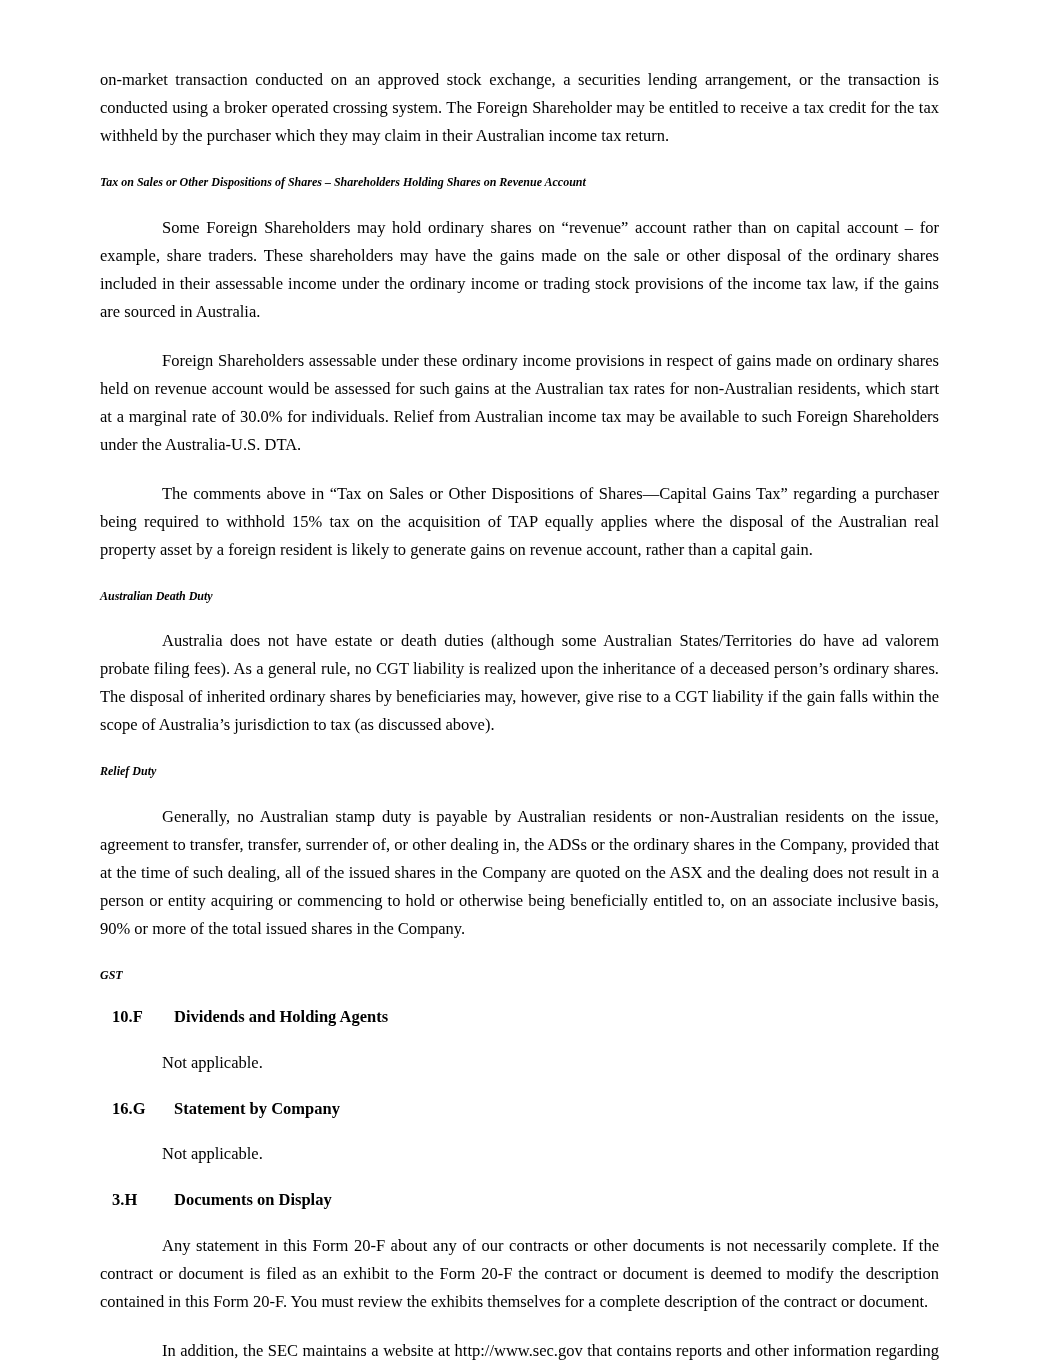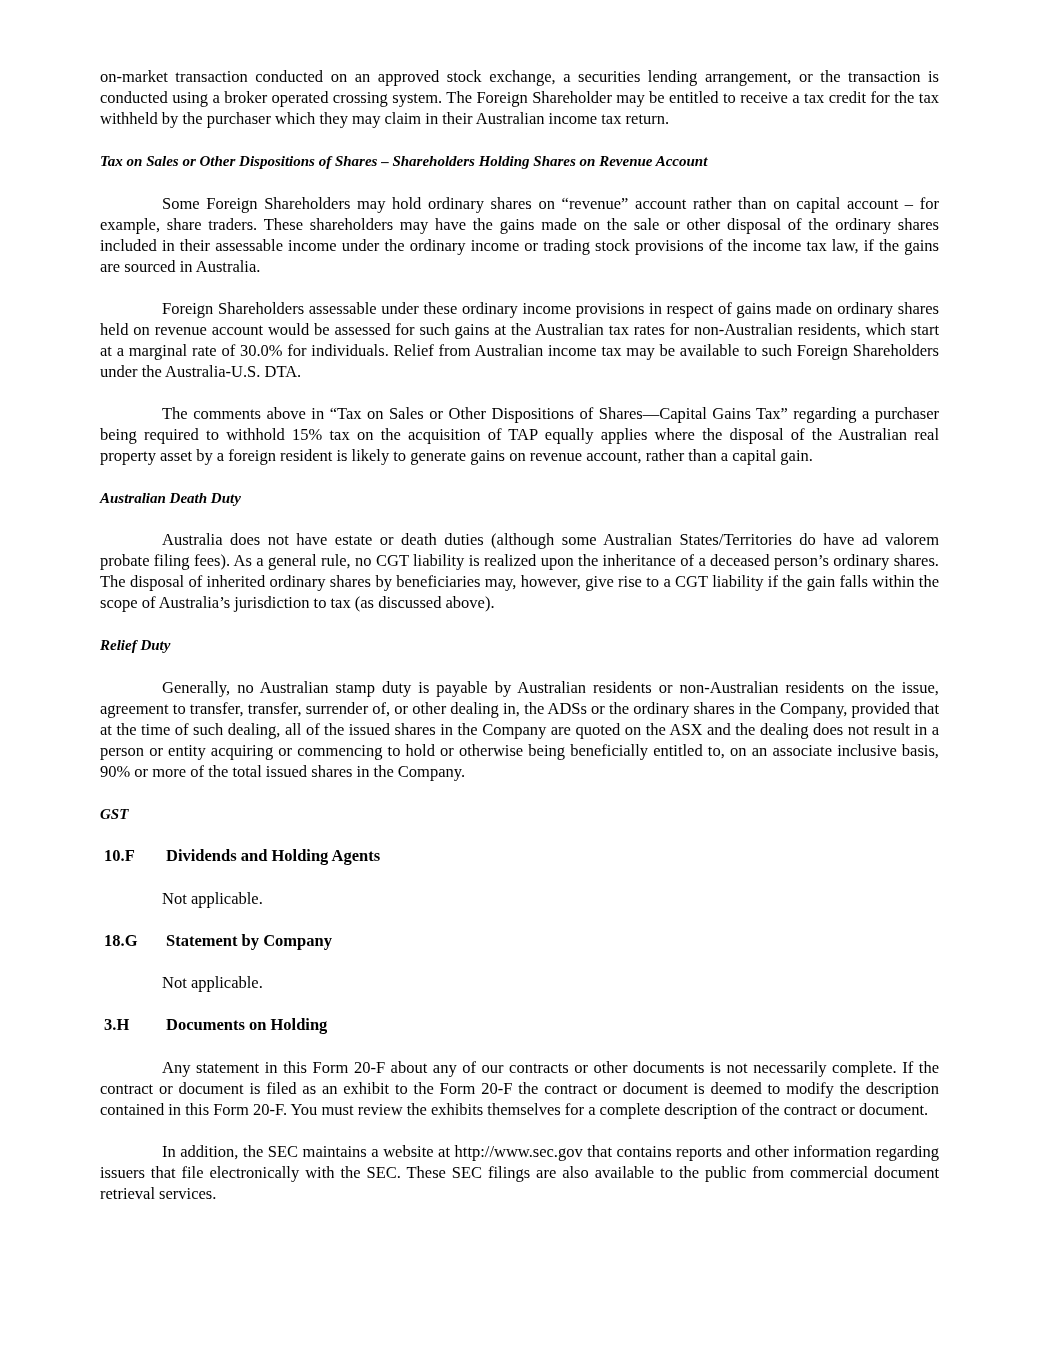--- a/index.html
+++ b/index.html
@@ -17,37 +17,37 @@
     position: relative;
     box-sizing: border-box;
     width: 1055px;
     height: 1365px;
     padding: 66px 100px 40px 100px;
     background: #ffffff;
   }
   .body-text {
     margin: 0 16px 21px 0;
     font-size: 16.5px;
-    line-height: 21px;
+    line-height: 28px;
     text-align: justify;
     font-family: Liberation Serif, serif;
   }
   .body-text.indent {
     text-indent: 62px;
   }
   .heading-bi {
     margin: 0 0 20px 0;
-    font-size: 15px;
+    font-size: 12px;
     line-height: 22.5px;
     font-weight: bold;
     font-style: italic;
   }
   .item-heading {
     display: flex;
-    margin: 18px 0 20px 4px;
+    margin: 18px 0 20px 12px;
     font-size: 16.5px;
     line-height: 22.5px;
     font-weight: bold;
   }
   .item-num {
     width: 62px;
     flex-shrink: 0;
   }
   .page-number {
     position: absolute;
@@ -86,29 +86,29 @@
 
 
   <div class="item-heading">
     <span class="item-num">10.F</span>
     <span class="item-title">Dividends and Holding Agents</span>
   </div>
 
   <p class="body-text indent">Not applicable.</p>
 
   <div class="item-heading">
-    <span class="item-num">18.G</span>
+    <span class="item-num">16.G</span>
     <span class="item-title">Statement by Company</span>
   </div>
 
   <p class="body-text indent">Not applicable.</p>
 
   <div class="item-heading">
     <span class="item-num">3.H</span>
-    <span class="item-title">Documents on Holding</span>
+    <span class="item-title">Documents on Display</span>
   </div>
 
   <p class="body-text indent">Any statement in this Form 20-F about any of our contracts or other documents is not necessarily complete. If the contract or document is filed as an exhibit to the Form 20-F the contract or document is deemed to modify the description contained in this Form 20-F. You must review the exhibits themselves for a complete description of the contract or document.</p>
 
   <p class="body-text indent">In addition, the SEC maintains a website at http://www.sec.gov that contains reports and other information regarding issuers that file electronically with the SEC. These SEC filings are also available to the public from commercial document retrieval services.</p>
 
 
 </div>
 
 </body></html>

